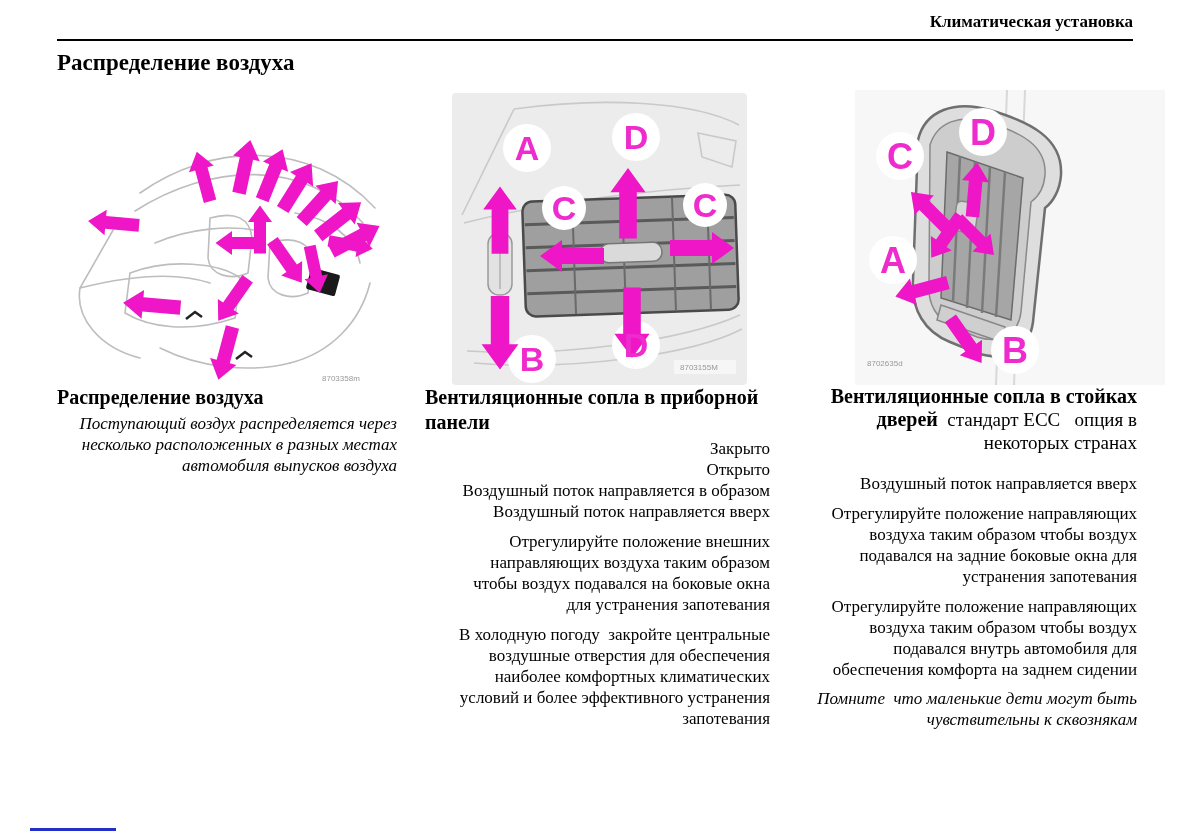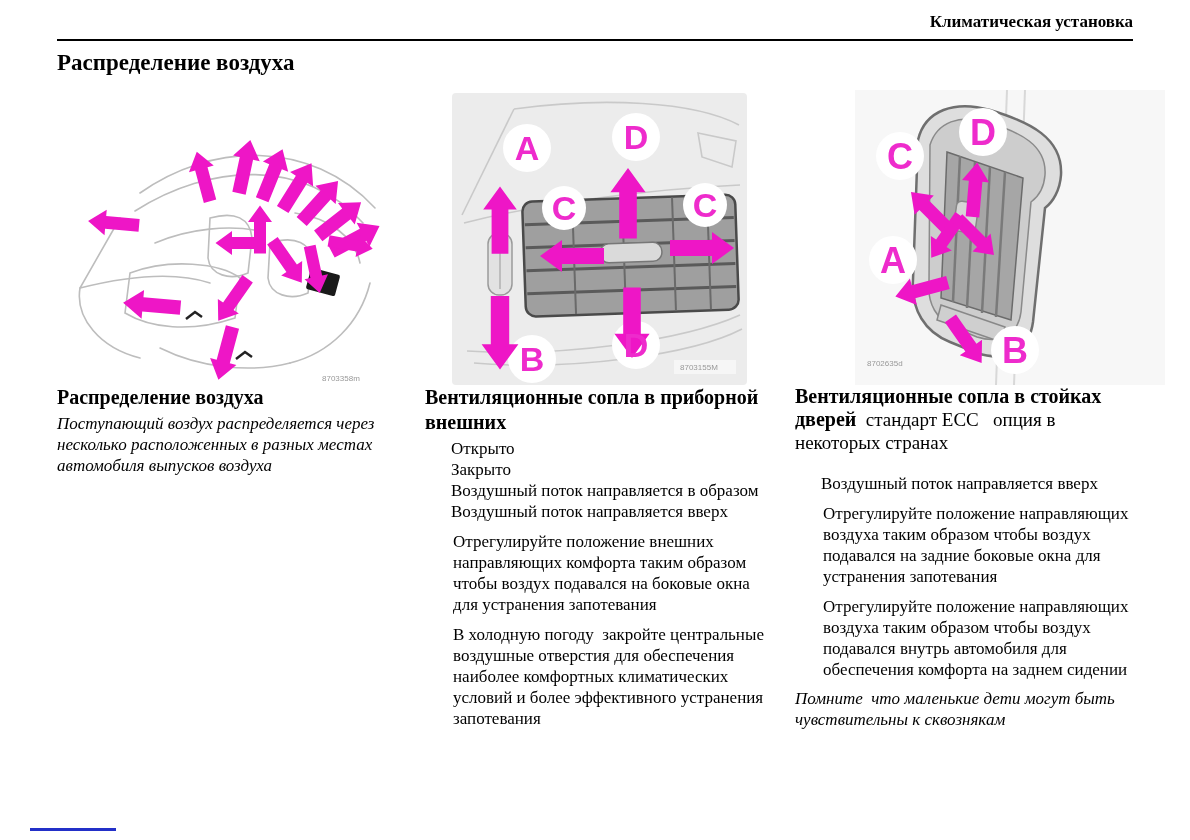--- a/index.html
+++ b/index.html
@@ -19,21 +19,21 @@
     position:absolute;top:39px;left:57px;width:1076px;height:2px;background:#000;
   }
   .page-title{
     position:absolute;top:50px;left:57px;
     font-size:23px;font-weight:bold;
   }
   .fig{position:absolute;}
   .fig svg{display:block;}
   .col{position:absolute;font-size:17px;line-height:21px;}
   .col h3{margin:0 0 3px 0;font-size:20px;line-height:25px;font-weight:bold;}
-  .pre{white-space:pre-wrap;}
+  .pre{white-space:pre-wrap;text-align:right;}
   .item{text-indent:26px;margin:0;}
   .blk{margin:9px 0 0 28px;}
   .flush{margin:8px 0 0 0;font-style:italic;}
   .footer-line{
     position:absolute;left:30px;top:828px;width:86px;height:3px;background:#2330c8;
   }
   .lbl{font-family:"Liberation Sans", sans-serif;font-weight:600;fill:#ee2bcc;}
   .cap{font-family:"Liberation Sans", sans-serif;font-size:8px;fill:#999;}
   .sketch{stroke:#bdbdbd;stroke-width:1.6;fill:none;stroke-linecap:round;}
   .arrow{fill:#ee16c6;}
@@ -239,26 +239,26 @@
       <text class="cap" x="12" y="276">8702635d</text>
     </svg>
   </div>
 
   <div class="col" style="left:57px;top:385px;width:340px;">
     <h3>Распределение воздуха</h3>
     <p class="flush pre" style="margin-top:0;">Поступающий воздух распределяется через несколько расположенных в разных местах автомобиля выпусков воздуха</p>
   </div>
 
   <div class="col" style="left:425px;top:385px;width:345px;">
-    <h3>Вентиляционные сопла в приборной внешних</h3>
+    <h3>Вентиляционные сопла в приборной панели</h3>
+    <p class="item pre">Закрыто</p>
     <p class="item pre">Открыто</p>
-    <p class="item pre">Закрыто</p>
     <p class="item pre">Воздушный поток направляется в образом</p>
     <p class="item pre">Воздушный поток направляется вверх</p>
-    <p class="blk pre">Отрегулируйте положение внешних направляющих комфорта таким образом чтобы воздух подавался на боковые окна для устранения запотевания</p>
+    <p class="blk pre">Отрегулируйте положение внешних направляющих воздуха таким образом чтобы воздух подавался на боковые окна для устранения запотевания</p>
     <p class="blk pre">В холодную погоду  закройте центральные воздушные отверстия для обеспечения наиболее комфортных климатических условий и более эффективного устранения запотевания</p>
   </div>
 
   <div class="col" style="left:795px;top:385px;width:342px;">
     <div class="pre" style="font-size:19px;line-height:23px;margin-bottom:19px;"><span style="font-weight:bold;font-size:20px;">Вентиляционные сопла в стойках дверей</span><span>  стандарт ECC   опция в некоторых странах</span></div>
     <p class="item pre">Воздушный поток направляется вверх</p>
     <p class="blk pre">Отрегулируйте положение направляющих воздуха таким образом чтобы воздух подавался на задние боковые окна для устранения запотевания</p>
     <p class="blk pre">Отрегулируйте положение направляющих воздуха таким образом чтобы воздух подавался внутрь автомобиля для обеспечения комфорта на заднем сидении</p>
     <p class="flush pre">Помните  что маленькие дети могут быть чувствительны к сквознякам</p>
   </div>

